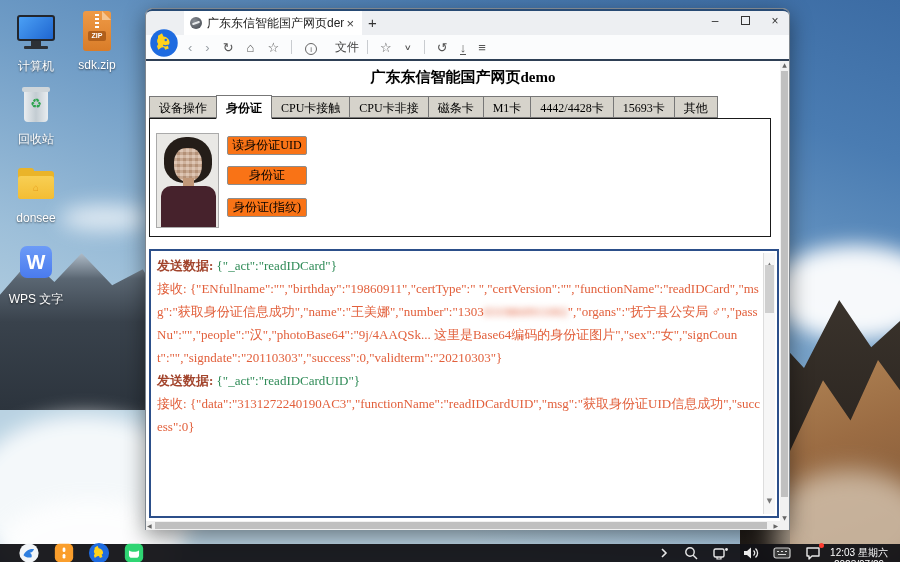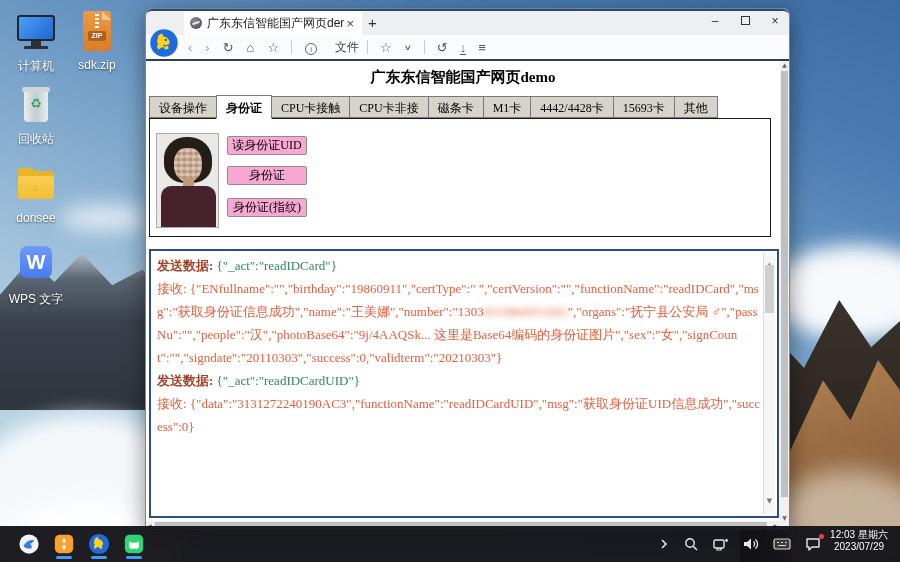--- a/index.html
+++ b/index.html
@@ -96,21 +96,21 @@
   .ptab { height:22px; line-height:22px; padding:0 9px; font-size:12px; color:#000; background:#d6d3cb; border:1px solid #777; margin-left:-1px; text-align:center; }
   .ptab:first-child { margin-left:0; }
   .ptab.active { height:24px; line-height:24px; background:#fff; font-weight:bold; border-bottom:1px solid #fff; margin-bottom:-1px; z-index:4; }
   .panel { position:absolute; left:3px; top:57px; width:622px; height:119px; border:1px solid #1a1a1a; background:#fff; }
   .photo { position:absolute; left:6px; top:14px; width:63px; height:95px; border:1px solid #aaa; background:#e9e8e5; overflow:hidden; }
   .photo .hair { position:absolute; left:7px; top:3px; width:48px; height:46px; background:#241d18; border-radius:46% 48% 40% 42%; }
   .photo .face { position:absolute; left:17px; top:14px; width:28px; height:34px; background:#c9a285; border-radius:42% 42% 48% 48%;
     background-image:repeating-linear-gradient(0deg,rgba(255,255,255,.25) 0 3px,rgba(0,0,0,.06) 3px 6px),repeating-linear-gradient(90deg,rgba(255,255,255,.18) 0 3px,rgba(0,0,0,.05) 3px 6px); }
   .photo .neck { position:absolute; left:26px; top:44px; width:11px; height:10px; background:#c19879; }
   .photo .torso { position:absolute; left:4px; top:52px; width:55px; height:43px; background:#46222c; border-radius:10px 10px 0 0; }
-  .pbtn { position:absolute; left:77px; width:80px; height:19px; background:#f9a8d4; border:1px solid #8d8d8d; border-radius:2px; font-size:12px; font-family:"Liberation Serif",serif; text-align:center; line-height:17px; color:#000; cursor:pointer; }
+  .pbtn { position:absolute; left:77px; width:80px; height:19px; background:#f97316; border:1px solid #8d8d8d; border-radius:2px; font-size:12px; font-family:"Liberation Serif",serif; text-align:center; line-height:17px; color:#000; cursor:pointer; }
   .pbtn.b1 { top:17px; } .pbtn.b2 { top:47px; } .pbtn.b3 { top:79px; }
   .watermark { position:absolute; left:166px; top:27px; font-family:"Liberation Sans",sans-serif; font-weight:bold; font-size:30px; letter-spacing:1px; color:#f54242; white-space:nowrap; }
   .logbox { position:absolute; left:3px; top:188px; width:630px; height:269px; border:2px solid #2c4f8a; background:#fff; padding:3px 16px 3px 6px; overflow:hidden; font-size:13px; line-height:23px; word-break:break-all; }
   .log-entry { margin:0; }
   .lbl-send { color:#a2442c; font-weight:bold; }
   .json-send { color:#2f8b57; }
   .lbl-recv, .json-recv { color:#e2603c; }
   .blurred { filter:blur(3px); }
   .logscroll { position:absolute; right:2px; top:2px; bottom:2px; width:12px; background:#f6f6f6; border-left:1px solid #ddd; }
   .logscroll .up { position:absolute; top:1px; left:0; right:0; text-align:center; font-size:7px; color:#777; font-family:"DejaVu Sans",sans-serif; }
@@ -119,21 +119,21 @@
   .vscroll { position:absolute; right:0; top:0; bottom:9px; width:9px; background:#f1f1f1; }
   .vscroll .thumb { position:absolute; left:1px; right:1px; top:10px; bottom:24px; background:#c0c0c0; }
   .vscroll .dn { position:absolute; bottom:0; left:0; right:0; text-align:center; font-size:6px; color:#666; font-family:"DejaVu Sans",sans-serif; }
   .vscroll .up { position:absolute; top:0; left:0; right:0; text-align:center; font-size:6px; color:#666; font-family:"DejaVu Sans",sans-serif; }
   .hscroll { position:absolute; left:0; right:0; bottom:0; height:9px; background:#f1f1f1; }
   .hscroll .thumb { position:absolute; left:9px; right:22px; top:1px; bottom:1px; background:#c0c0c0; }
   .hscroll .lt { position:absolute; left:1px; top:0; font-size:6px; color:#666; line-height:9px; font-family:"DejaVu Sans",sans-serif; }
   .hscroll .rt { position:absolute; right:11px; top:0; font-size:6px; color:#666; line-height:9px; font-family:"DejaVu Sans",sans-serif; }
 
   
-  .taskbar { position:absolute; left:0; right:0; bottom:0; height:36px; background:rgba(18,18,22,.95); z-index:10; display:flex; align-items:center; }
+  .taskbar { position:absolute; left:0; right:0; bottom:0; height:18px; background:rgba(18,18,22,.95); z-index:10; display:flex; align-items:center; }
   .tb-left { display:flex; align-items:center; gap:13px; margin-left:18px; }
   .tkicon { position:relative; width:22px; height:22px; }
   .tkicon svg { display:block; }
   .runbar { position:absolute; left:3px; bottom:-4px; width:16px; height:3px; border-radius:2px; background:#3aa0ff; }
   .tray { position:absolute; right:78px; top:0; bottom:0; display:flex; align-items:center; gap:13px; color:#e8e8e8; }
   .clock { position:absolute; right:8px; top:3px; width:66px; text-align:center; color:#fff; font-size:10px; line-height:12px; }
   .msgdot { position:absolute; right:-2px; top:-2px; width:5px; height:5px; border-radius:50%; background:#ff3b30; }
 </style>
 </head>
 <body>

